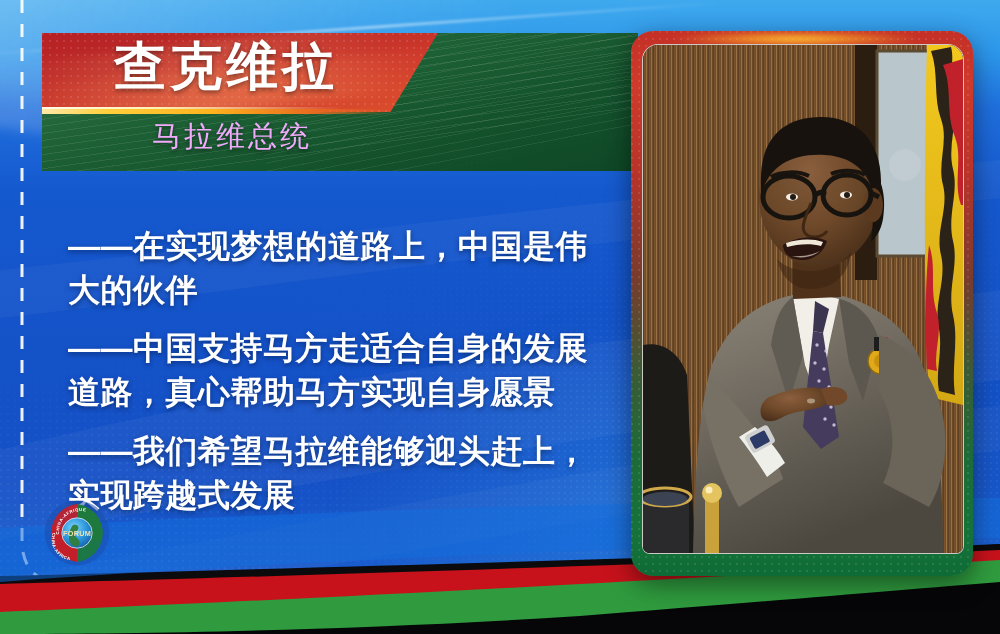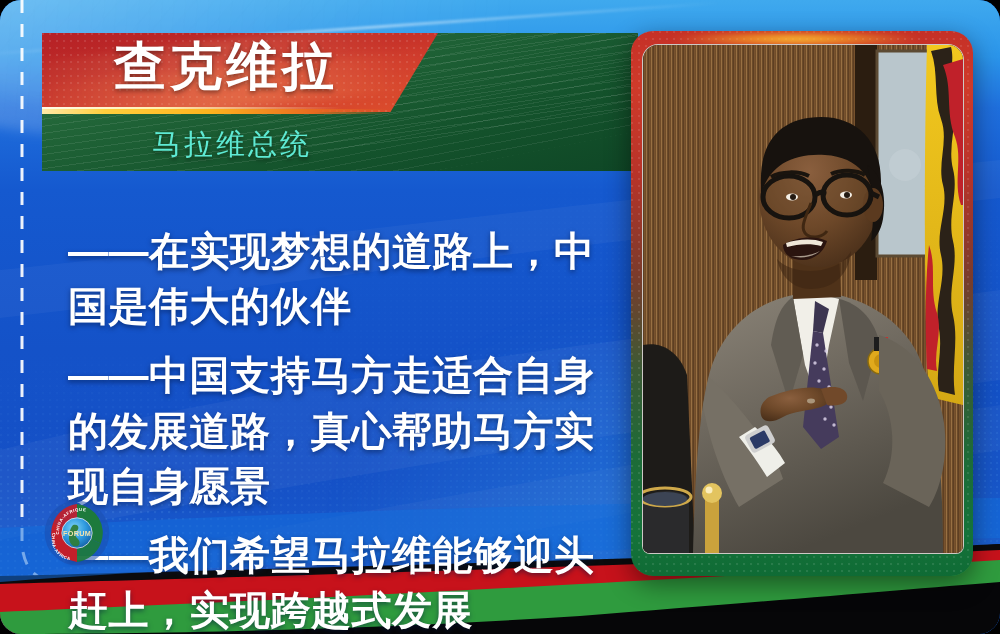--- a/index.html
+++ b/index.html
@@ -3,21 +3,20 @@
 <meta charset="utf-8">
 <style>
   html,body{margin:0;padding:0;background:#000;}
   body{font-family:"Liberation Sans","DejaVu Sans",sans-serif;}
 
   .stage{
     position:relative;
     width:1000px;height:634px;
     overflow:hidden;
     background:#0a54c8;
-    border-radius:21px;
   }
 
   
   .bg-base{
     position:absolute;inset:0;
     background:
       linear-gradient(180deg,
         #3fa9ee 0%,
         #2b95ea 9%,
         #1f6fdd 17%,
@@ -119,32 +118,32 @@
     background:linear-gradient(90deg,#fffbe8 0%,#fff0b0 40%,rgba(255,200,80,0) 100%);
   }
   .name-title{
     position:absolute;left:114px;top:40px;
     font-size:52px;font-weight:bold;color:#ffffff;
     letter-spacing:4px;line-height:1;
     text-shadow:0 2px 5px rgba(0,0,0,.45);
     white-space:nowrap;
   }
   .name-sub{
-    position:absolute;left:152px;top:130px;
-    font-size:29px;color:#5eead4;letter-spacing:3px;line-height:1;
+    position:absolute;left:152px;top:122px;
+    font-size:29px;color:#f0abfc;letter-spacing:3px;line-height:1;
     text-shadow:0 2px 4px rgba(0,0,0,.5);
     white-space:nowrap;
   }
 
   
   .quotes{
     position:absolute;left:68px;top:224px;width:552px;
   }
   .quote{
-    color:#ffffff;font-size:40px;line-height:1.38;
+    color:#ffffff;font-size:32px;line-height:1.38;
     letter-spacing:.5px;font-weight:bold;
     text-shadow:0 2px 5px rgba(0,20,60,.55);
     margin-bottom:14px;
     word-break:break-all;
   }
 
   
   .logo{position:absolute;left:44px;top:500px;width:66px;height:66px;}
 
   

